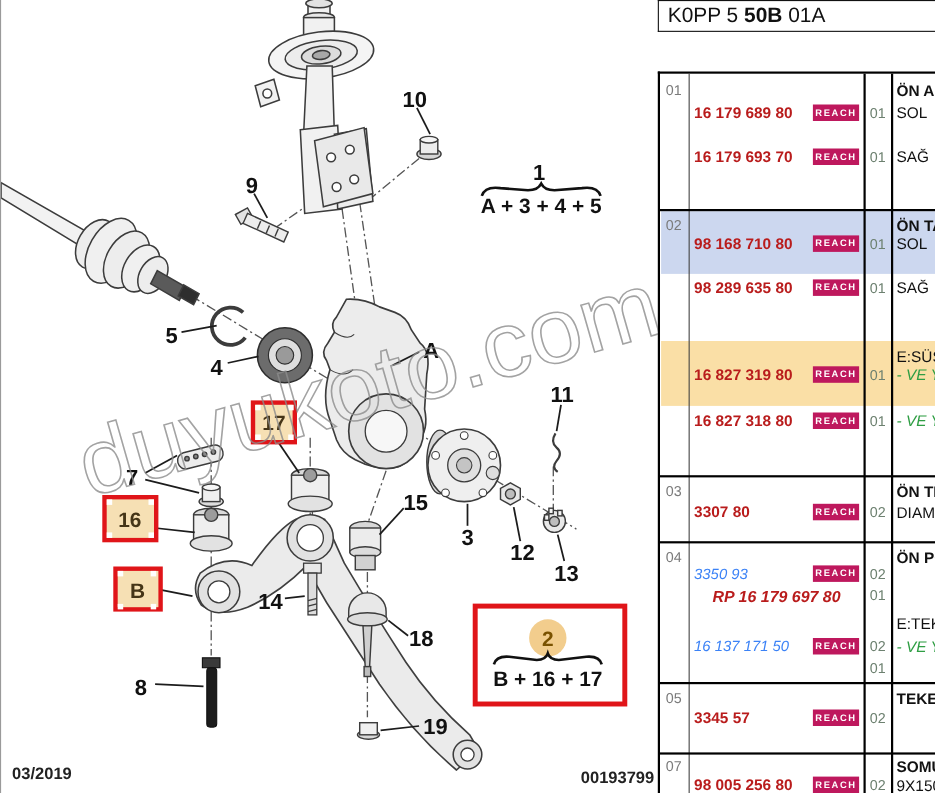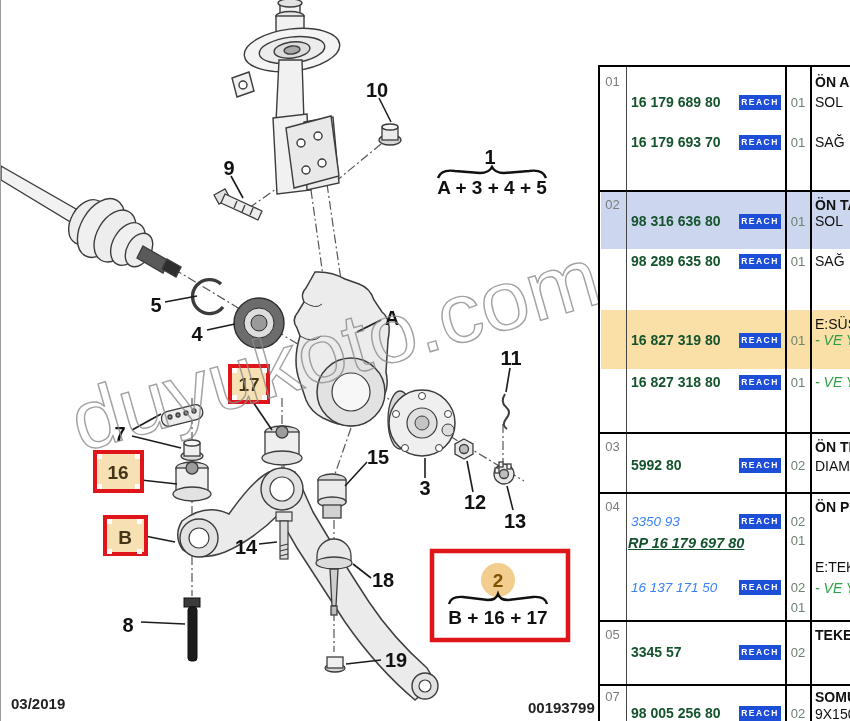--- a/index.html
+++ b/index.html
@@ -15,24 +15,24 @@
   
   #tbl{position:absolute;left:597px;top:65px;width:253px;height:656px;
        border-top:2px solid #000;border-left:2px solid #000;box-sizing:border-box;}
   .hline{position:absolute;left:0;width:100%;height:2px;background:#000;}
   .vthin{position:absolute;top:0;bottom:0;width:1px;background:#444;}
   .vthick{position:absolute;top:0;bottom:0;width:2px;background:#000;}
   .band{position:absolute;left:1px;right:-40px;}
   .band.blue{background:#ccd7ef;}
   .band.orange{background:#fadfa6;}
   .rowno{position:absolute;left:0;width:25px;text-align:center;font-size:13px;color:#7b7b7b;}
-  .pn{position:absolute;left:31px;font-size:14px;font-weight:bold;color:#14532d;white-space:nowrap;}
+  .pn{position:absolute;left:31px;font-size:14px;font-weight:bold;color:#b91c1c;white-space:nowrap;}
   .pn.gray{font-weight:normal;font-style:italic;color:#3b82f6;font-size:13.5px;}
-  .pn.rp{left:28px;width:156px;text-align:left;font-style:italic;font-size:14.5px;text-decoration:underline;}
-  .reach{position:absolute;left:139px;width:42px;height:15px;background:#1d4ed8;color:#fff;
+  .pn.rp{left:28px;width:156px;text-align:center;font-style:italic;font-size:14.5px;}
+  .reach{position:absolute;left:139px;width:42px;height:15px;background:#be185d;color:#fff;
          font-size:8.5px;font-weight:bold;letter-spacing:1.5px;text-align:center;line-height:15px;}
   .qty{position:absolute;left:186px;width:24px;text-align:center;font-size:13px;color:#6d8170;}
   .desc{position:absolute;left:215px;font-size:14px;color:#111;white-space:nowrap;}
   .desc.hd{font-weight:bold;}
   .desc.grn{color:#2f9e44;font-style:italic;}
   
   .foot{position:absolute;font-size:15px;font-weight:bold;color:#222;white-space:nowrap;}
   
   svg text{font-family:"Liberation Sans", sans-serif;}
   .lbl{font-size:20px;font-weight:bold;fill:#111;}
@@ -300,20 +300,23 @@
       <rect x="431" y="551" width="136" height="89" fill="#ffffff" stroke="#e01519" stroke-width="4.5"></rect>
       <circle cx="497" cy="580" r="17" fill="#f2cd8d"></circle>
       <text x="497" y="587" text-anchor="middle" style="font-size:19px;font-weight:bold;fill:#7a5200">2</text>
       <path d="M448,604 Q450,596 462,597 L487,600 Q495,600 497,594 Q499,600 507,600 L532,597 Q544,596 546,604" fill="none" stroke="#111" stroke-width="2.4"></path>
       <text x="497" y="624" class="lbl" text-anchor="middle" style="font-size:19px">B + 16 + 17</text>
     </g>
 
     <text transform="translate(80,452) rotate(-16)" font-size="84" fill="none" stroke="#8c8c8c" stroke-width="1.4" opacity="0.8" textLength="545" lengthAdjust="spacingAndGlyphs">duyukoto.com</text>
   </svg>
 
+  <div id="hdr">
+    <span>K0PP 5 </span><b>50B</b><span> 01A</span>
+  </div>
 
   <div id="tbl">
 
     <div class="band blue" style="top:125px;height:57px"></div>
     <div class="band orange" style="top:243px;height:59px"></div>
 
     <div class="vthin" style="left:26px"></div>
     <div class="vthick" style="left:185px"></div>
     <div class="vthick" style="left:210px"></div>
 
@@ -329,41 +332,41 @@
     <span class="reach" style="top:28px">REACH</span>
     <span class="qty" style="top:28px">01</span>
     <span class="desc" style="top:27px">SOL</span>
     <span class="pn" style="top:67px">16 179 693 70</span>
     <span class="reach" style="top:68px">REACH</span>
     <span class="qty" style="top:68px">01</span>
     <span class="desc" style="top:67px">SAĞ</span>
 
     <span class="rowno" style="top:130px">02</span>
     <span class="desc hd" style="top:130px">ÖN TA</span>
-    <span class="pn" style="top:146px">98 316 636 80</span>
+    <span class="pn" style="top:146px">98 168 710 80</span>
     <span class="reach" style="top:147px">REACH</span>
     <span class="qty" style="top:147px">01</span>
     <span class="desc" style="top:146px">SOL</span>
     <span class="pn" style="top:186px">98 289 635 80</span>
     <span class="reach" style="top:187px">REACH</span>
     <span class="qty" style="top:187px">01</span>
     <span class="desc" style="top:186px">SAĞ</span>
     <span class="desc" style="top:249px">E:SÜS</span>
     <span class="pn" style="top:265px">16 827 319 80</span>
     <span class="reach" style="top:266px">REACH</span>
     <span class="qty" style="top:266px">01</span>
     <span class="desc grn" style="top:265px">- VE Y</span>
     <span class="pn" style="top:307px">16 827 318 80</span>
     <span class="reach" style="top:308px">REACH</span>
     <span class="qty" style="top:308px">01</span>
     <span class="desc grn" style="top:307px">- VE Y</span>
 
     <span class="rowno" style="top:372px">03</span>
     <span class="desc hd" style="top:372px">ÖN TE</span>
-    <span class="pn" style="top:390px">5992 80</span>
+    <span class="pn" style="top:390px">3307 80</span>
     <span class="reach" style="top:391px">REACH</span>
     <span class="qty" style="top:391px">02</span>
     <span class="desc" style="top:391px">DIAM 8</span>
 
     <span class="rowno" style="top:432px">04</span>
     <span class="desc hd" style="top:432px">ÖN PO</span>
     <span class="pn gray" style="top:447px">3350 93</span>
     <span class="reach" style="top:447px">REACH</span>
     <span class="qty" style="top:447px">02</span>
     <span class="pn rp" style="top:468px">RP 16 179 697 80</span>

